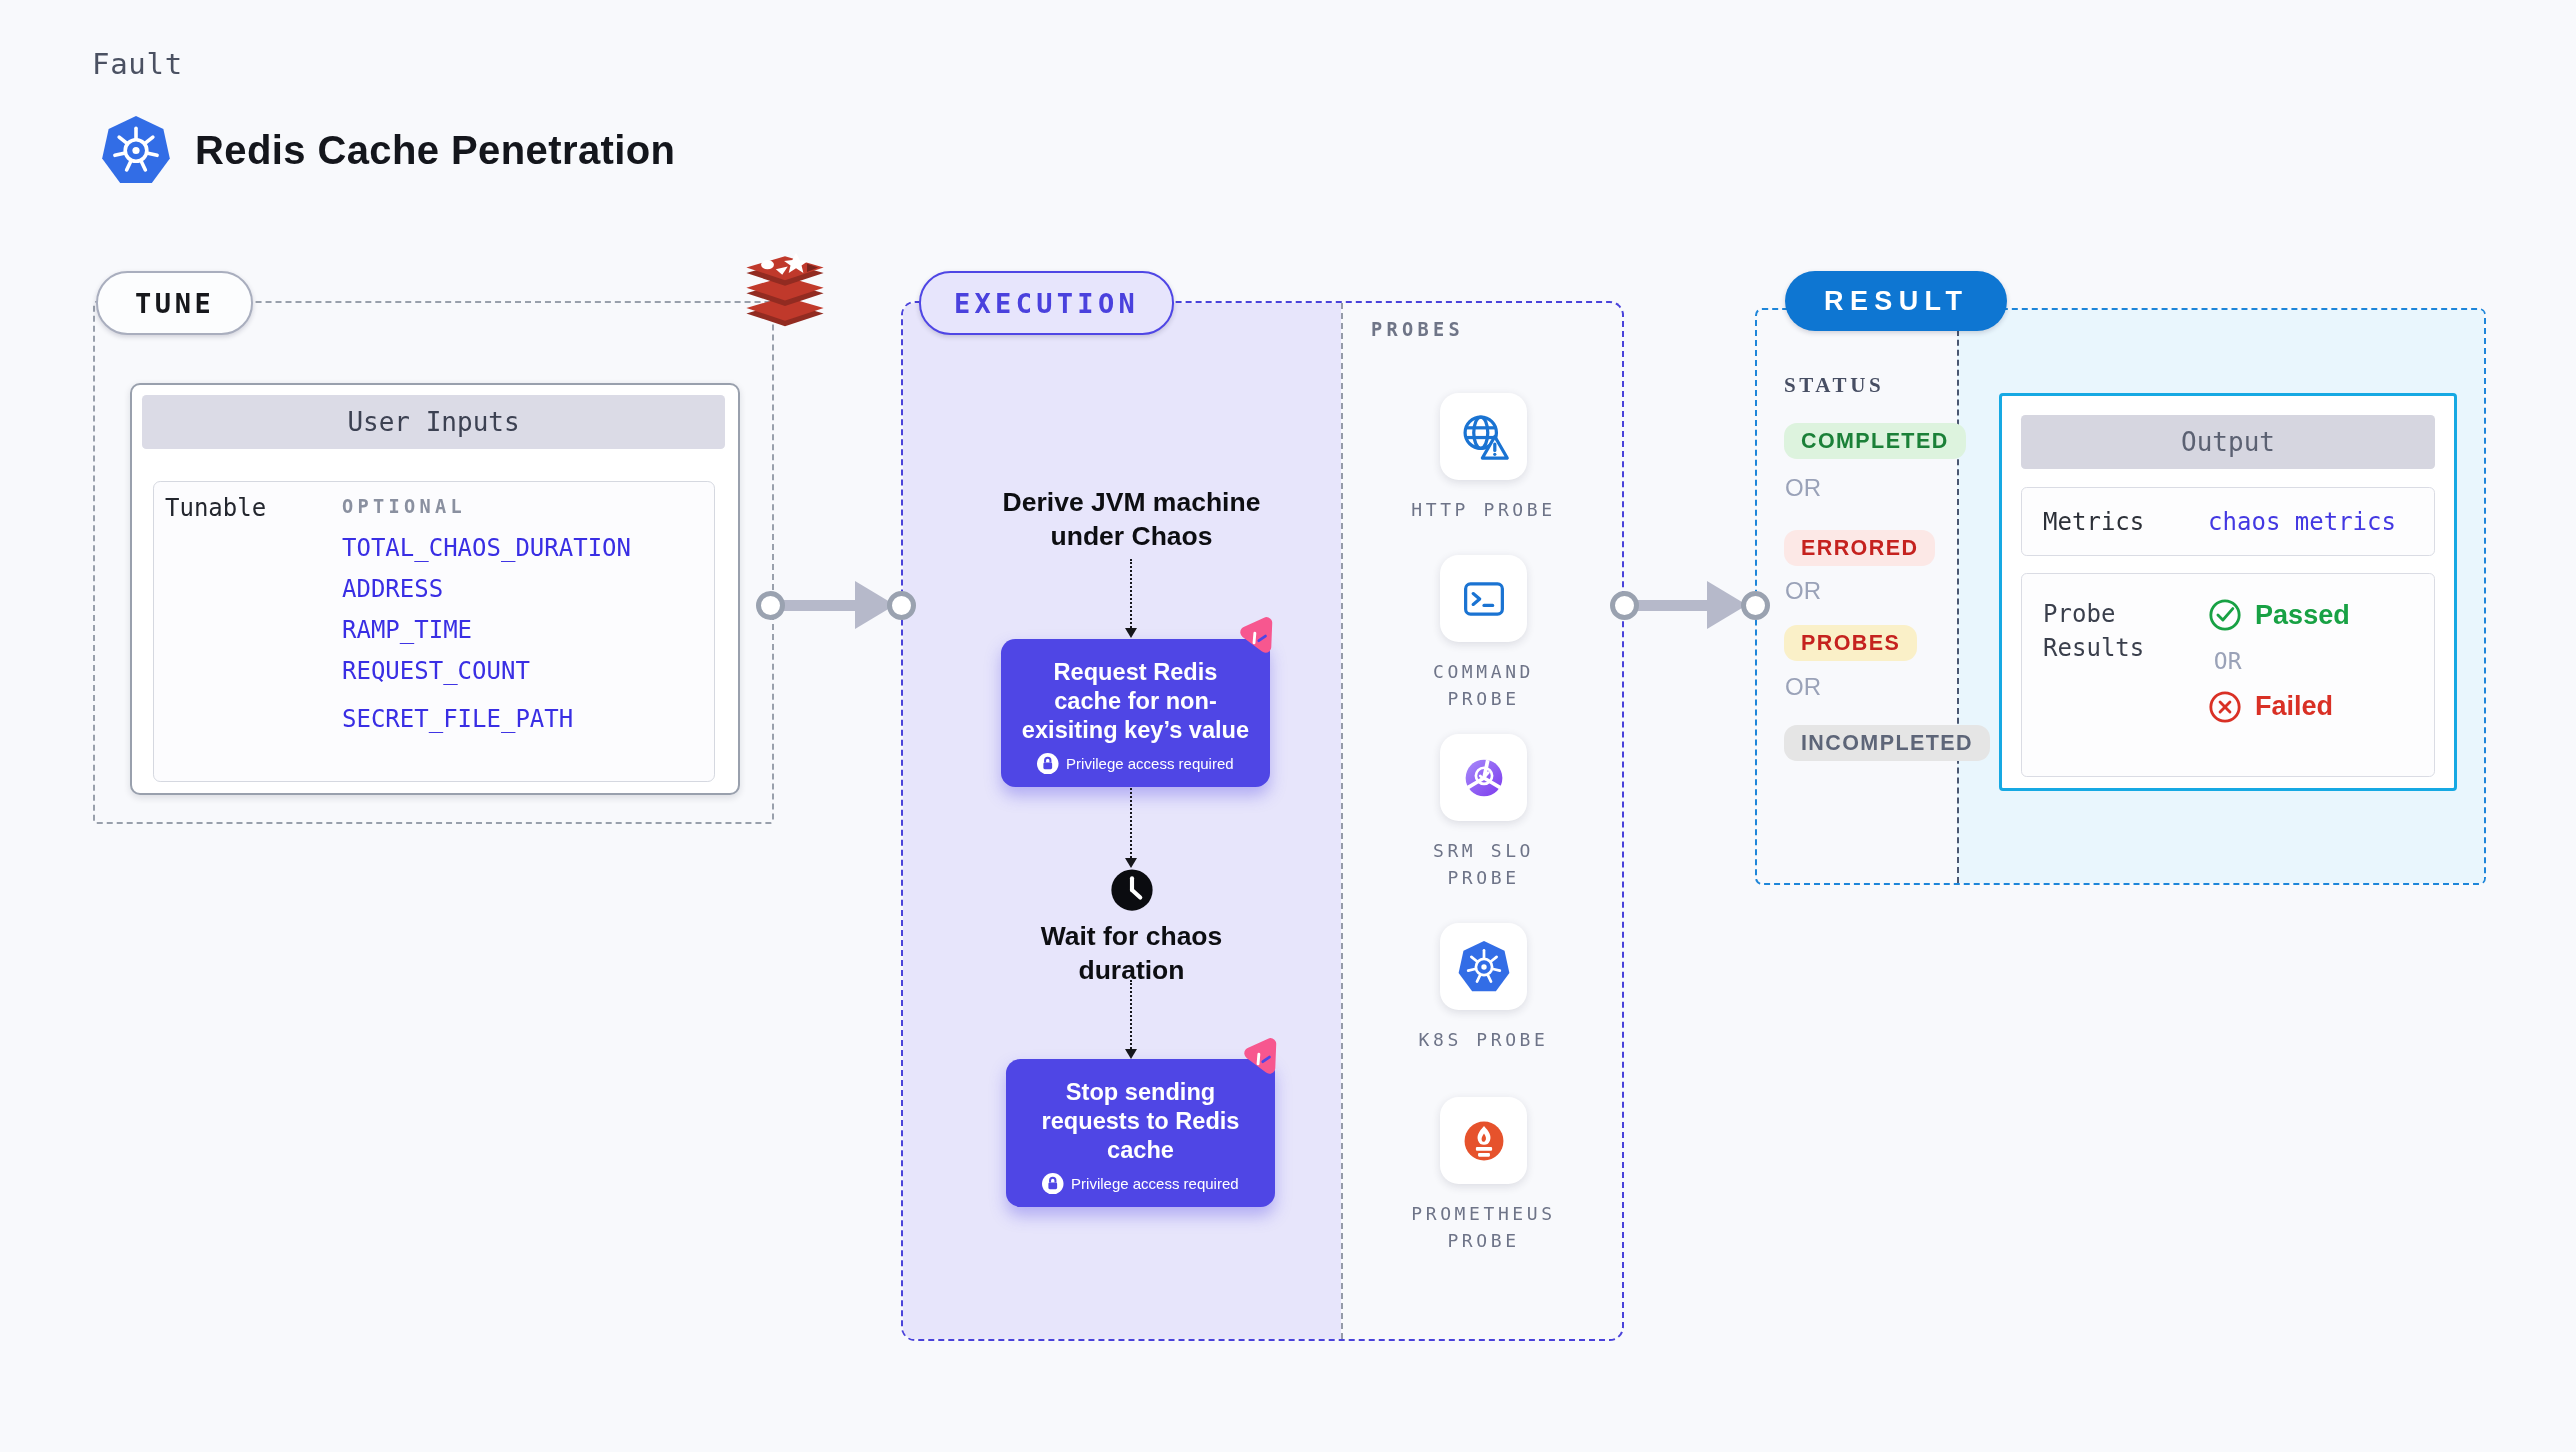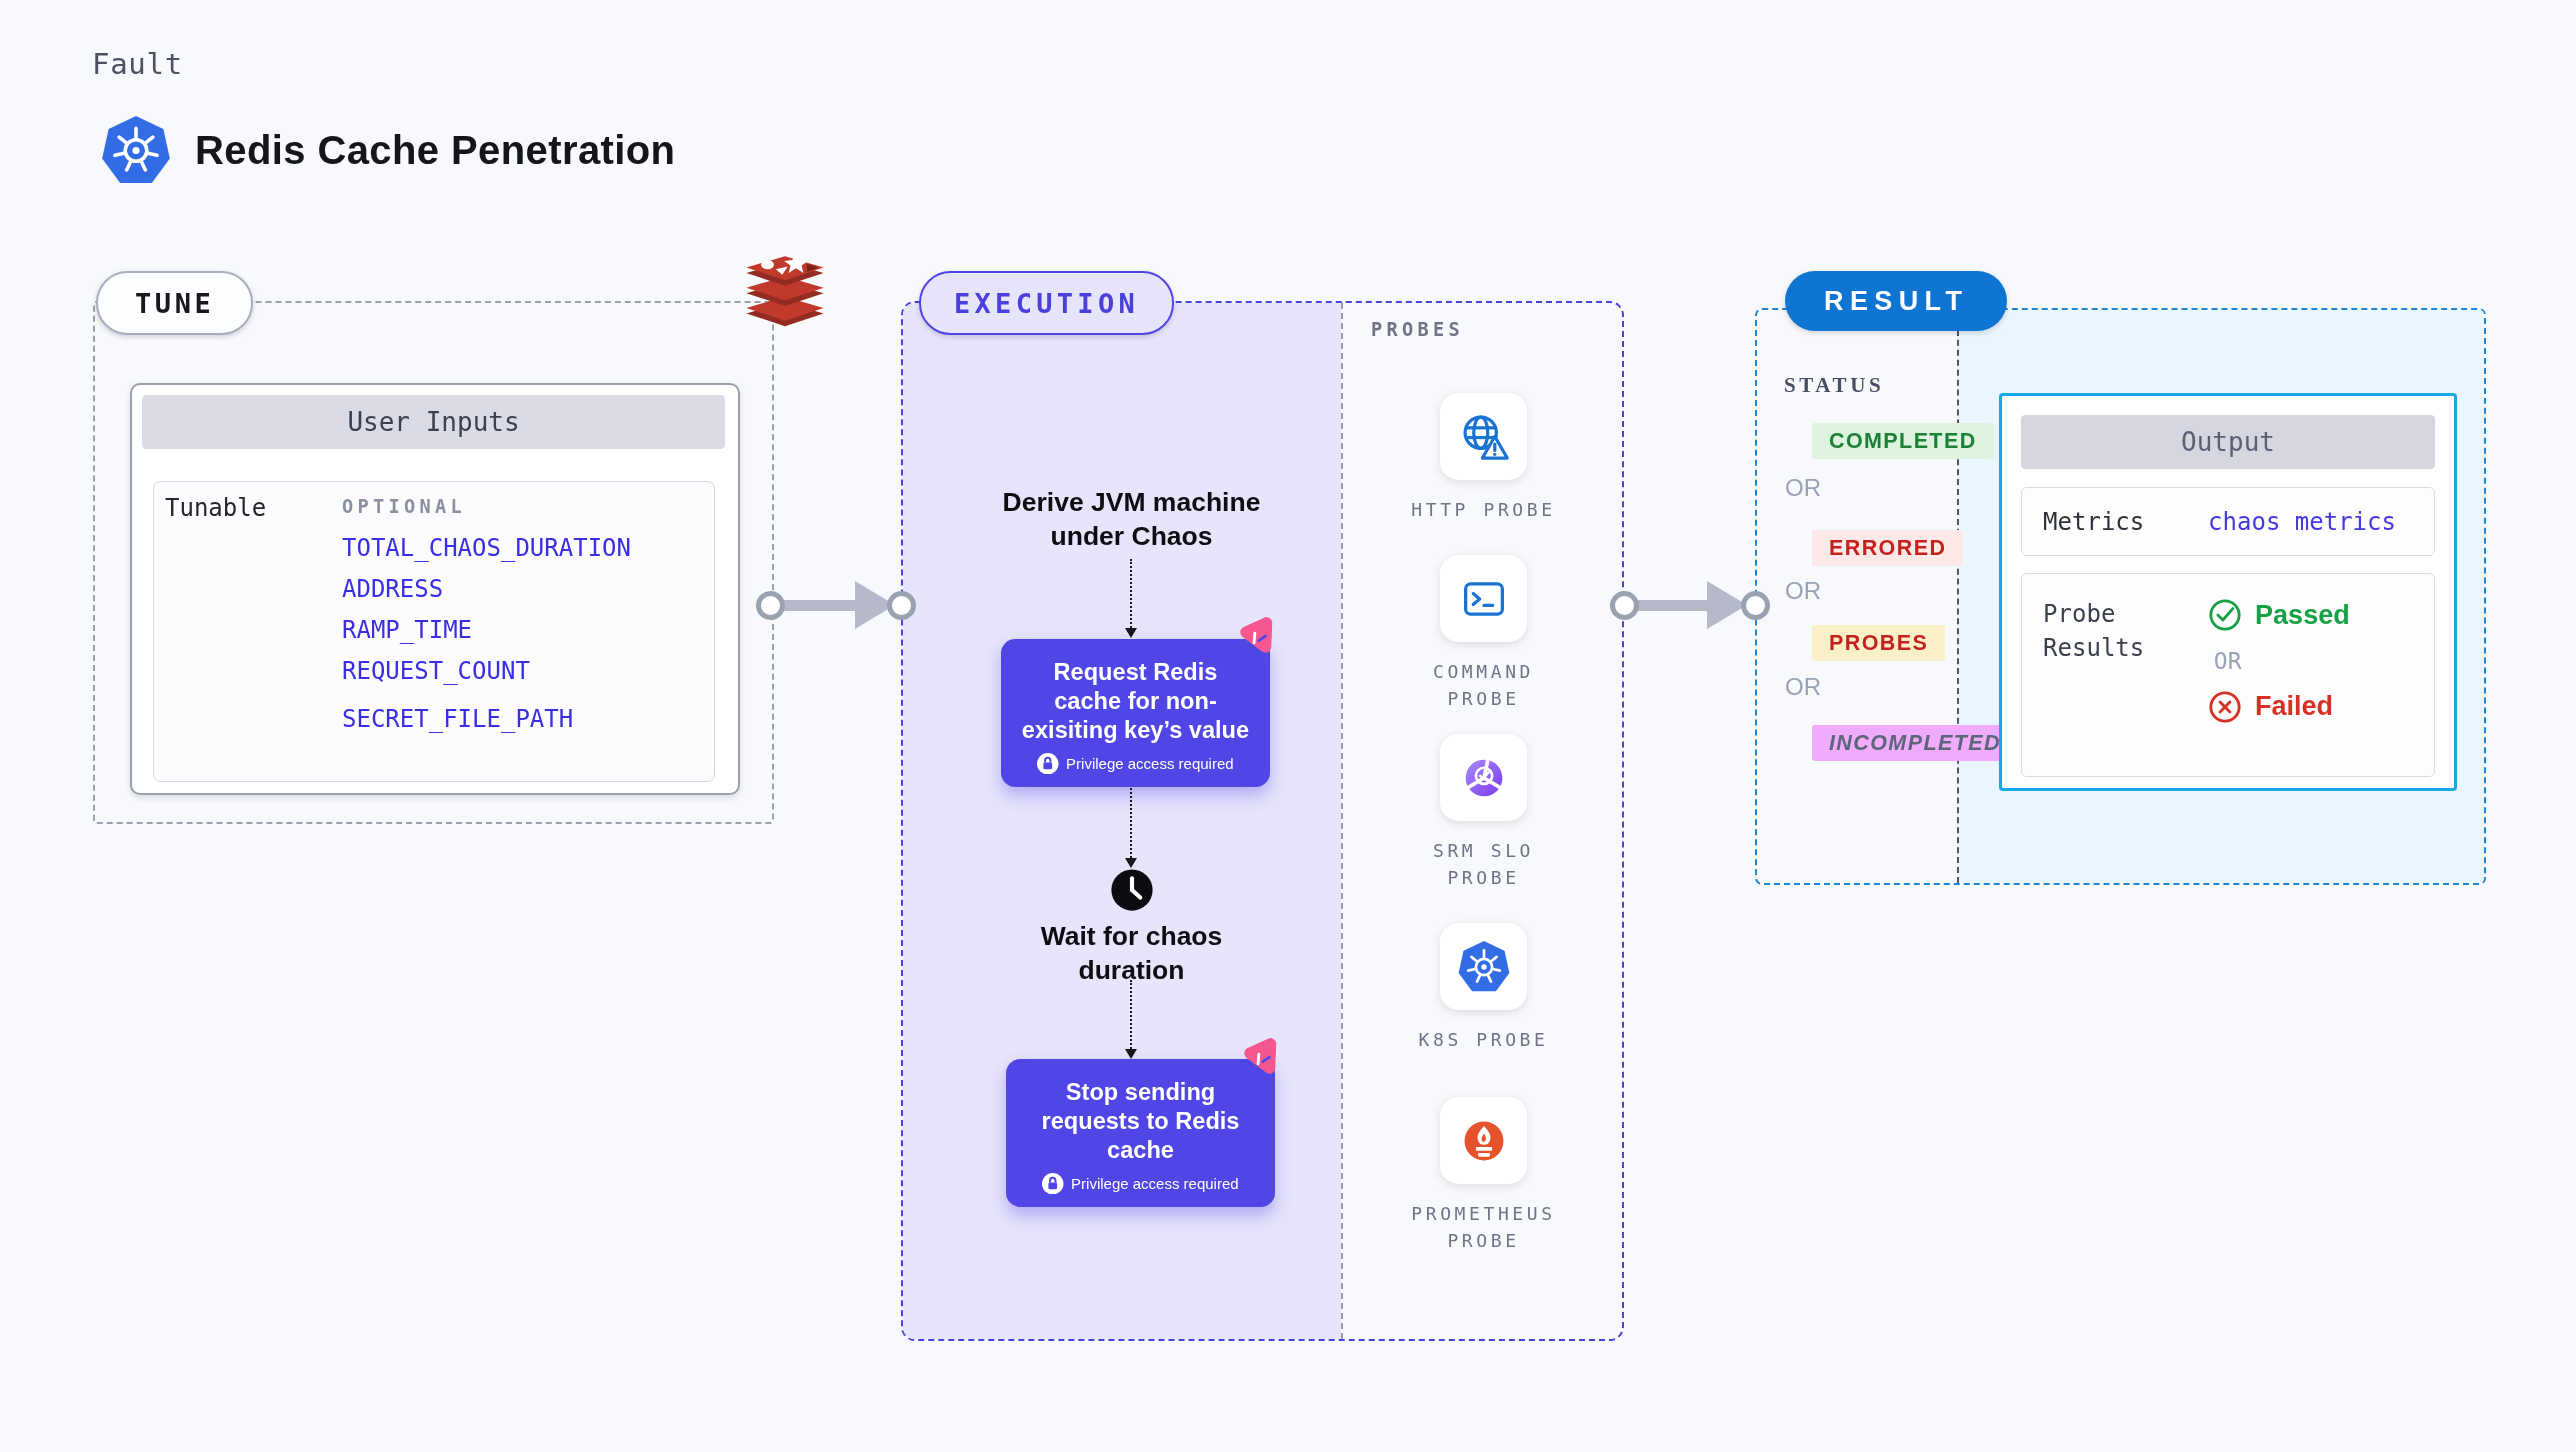--- a/index.html
+++ b/index.html
@@ -56,25 +56,25 @@
   .probe-block{width:201px;display:flex;flex-direction:column;align-items:center;z-index:3;}
   .probe-card{width:87px;height:87px;background:#ffffff;border-radius:18.6px;box-shadow:0 2.9px 8.6px rgba(30,35,60,.12);display:flex;align-items:center;justify-content:center;}
   .probe-card svg{width:54px;height:54px;}
   .probe-name{margin-top:15.8px;font-size:18px;color:#6e7488;letter-spacing:3.6px;line-height:1.5;text-align:center;white-space:pre-line;}
 
   
   .result-box{left:1755px;top:308px;width:731px;height:577px;border:2.9px dashed #1e86d9;border-radius:7.2px;box-sizing:border-box;z-index:1;}
   .result-fill{position:absolute;left:200px;top:0;bottom:0;right:0;background:#e9f6fd;border-radius:0 4.3px 4.3px 0;}
   .result-divider{position:absolute;left:200px;top:0;bottom:0;width:0;border-left:2.1px dashed #4a5670;}
   .status-label{left:1784px;top:373px;font-size:21px;font-weight:bold;color:#474e63;letter-spacing:3.6px;z-index:3;font-family:Liberation Serif, serif;}
-  .status-badge{height:36px;display:inline-flex;align-items:center;padding:0 17px;border-radius:3px;font-size:21.5px;font-weight:bold;letter-spacing:1.4px;z-index:3;margin-left:28px;}
+  .status-badge{height:36px;display:inline-flex;align-items:center;padding:0 17px;border-radius:13px;font-size:21.5px;font-weight:bold;letter-spacing:1.4px;z-index:3;}
   .st-completed{left:1784px;top:423px;background:#ddf3de;color:#1b8038;}
   .st-errored{left:1784px;top:530px;background:#fce8e6;color:#c5221f;}
   .st-queued{left:1784px;top:625px;background:#faf0c8;color:#c5221f;}
-  .st-incompleted{left:1784px;top:725px;background:#f0abfc;color:#5d6578;font-style:italic;}
+  .st-incompleted{left:1784px;top:725px;background:#e5e5e5;color:#5d6578;}
   .or{font-size:24px;color:#9aa2b8;z-index:3;}
   .or-1{left:1785px;top:474px;}
   .or-2{left:1785px;top:577px;}
   .or-3{left:1785px;top:673px;}
 
   .output-card{left:1999px;top:393px;width:458px;height:398px;background:#ffffff;border:3.6px solid #16a9e3;border-radius:4px;box-sizing:border-box;padding:18.6px;z-index:3;}
   .output-header{height:54px;background:#d6d6e0;border-radius:4.3px;display:flex;align-items:center;justify-content:center;font-size:26px;color:#5b6172;}
   .orow{border:1.4px solid #dadce4;border-radius:5.7px;background:#fdfdfe;display:flex;align-items:center;padding:0 21.5px;box-sizing:border-box;}
   .metrics-row{height:69px;margin-top:18.6px;}
   .metrics-label{font-size:24px;color:#2c3038;width:165px;}

